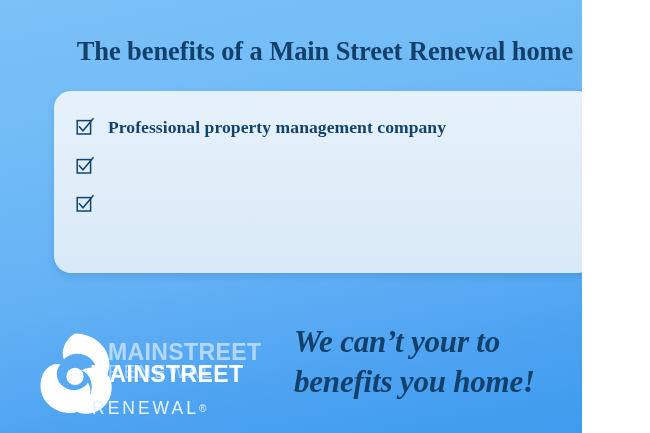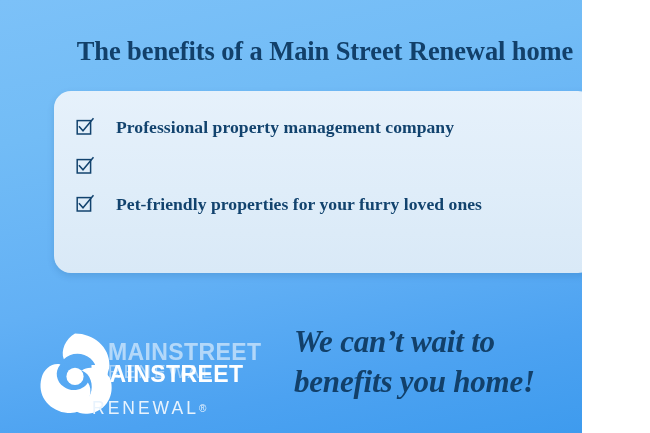--- a/index.html
+++ b/index.html
@@ -55,21 +55,20 @@
     right: 10px;
     list-style: none;
     margin: 0;
     padding: 0;
   }
 
   .benefit-row {
     display: flex;
     align-items: center;
     height: 38.5px;
-    gap: 8px;
   }
 
   .benefit-check {
     flex: 0 0 auto;
     width: 18px;
     height: 18px;
     position: relative;
     margin-right: 14px;
   }
   .benefit-check svg { display: block; overflow: visible; }
@@ -182,21 +181,20 @@
       </li>
 
 
       <li class="benefit-row">
         <span class="benefit-check">
           <svg width="18" height="18" viewBox="0 0 18 18">
             <rect x="1.2" y="2.6" width="13.4" height="13.4" fill="none" stroke="#12436e" stroke-width="1.5"></rect>
             <path d="M3.4 8.8 L7.0 12.8 L17.0 0.8" fill="none" stroke="#12436e" stroke-width="1.5" stroke-linecap="square"></path>
           </svg>
         </span>
-        <span class="benefit-text">Pet-friendly properties for your furry loved ones</span>
       </li>
 
     </ul>
   </div>
 
   <div id="logo-lockup">
 
     <span class="logo-mark">
       <svg width="86" height="86" viewBox="0 0 100 100">
         <g fill="#ffffff">
@@ -211,17 +209,17 @@
     <span class="logo-wordmark wm-main ghost" id="wm-ghost-main">MAINSTREET</span>
     <span class="logo-wordmark wm-sub ghost" id="wm-ghost-sub">RENEWAL</span>
 
     <span class="logo-wordmark wm-main" id="wm-front-main"><span>MAINSTREET</span></span>
 
     <span class="logo-wordmark wm-sub" id="wm-front-sub"><span>RENEWAL</span><span class="reg">®</span></span>
 
   </div>
 
   <div id="tagline">
-    <span class="tagline-line">We can’t wait to</span>
+    <span class="tagline-line">We can’t your to</span>
     <span class="tagline-line">benefits you home!</span>
   </div>
 
 </div>
 
 </body></html>

